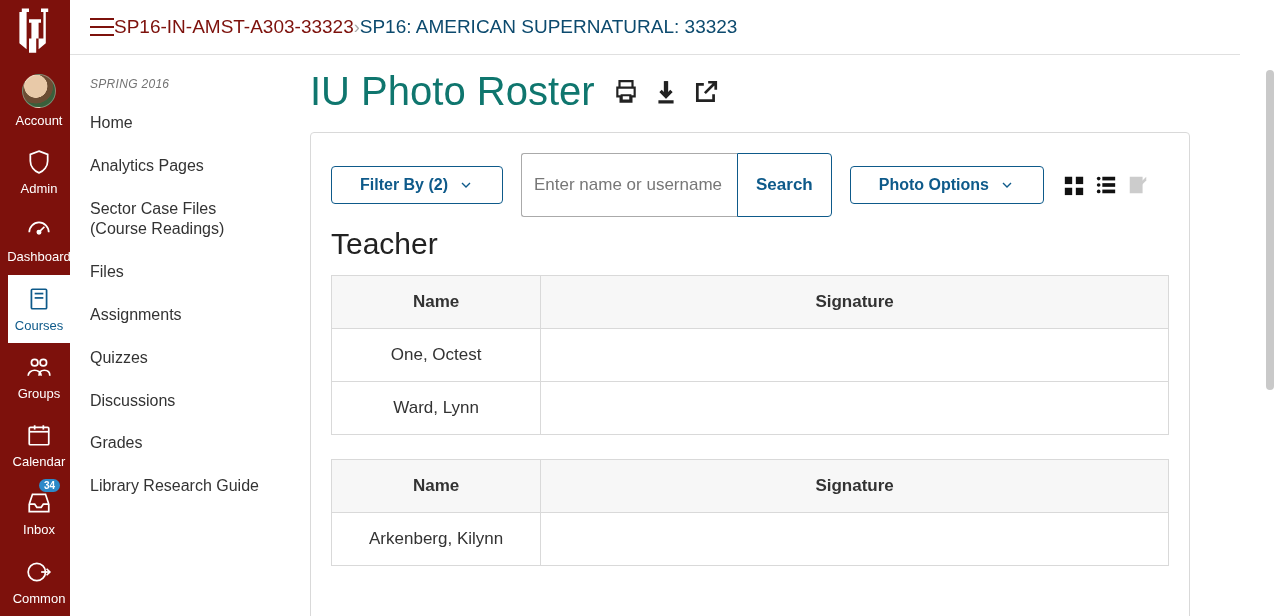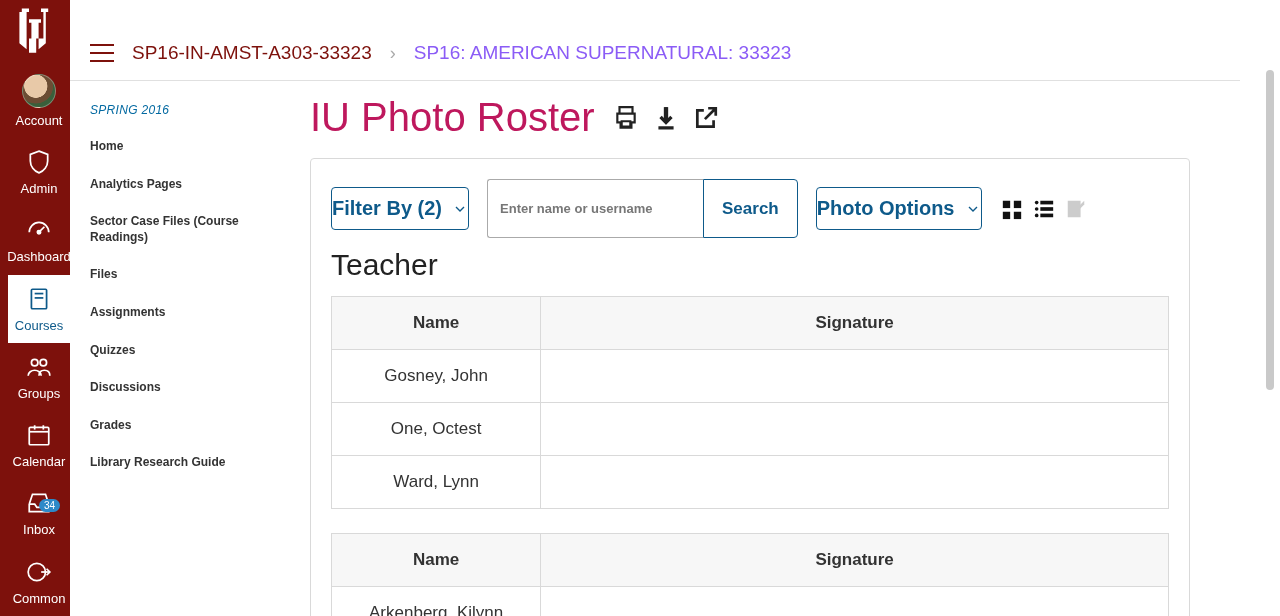--- a/index.html
+++ b/index.html
@@ -26,73 +26,73 @@
     position:relative; cursor:pointer; line-height:1.1;margin-left:8px;
   }
   .nav-item.active { background:#fff; color: var(--iu-link); }
   .nav-icon { width:28px; height:28px; display:flex; align-items:center; justify-content:center; }
   .nav-icon svg { width:26px; height:26px; stroke: currentColor; fill:none; stroke-width:1.6; }
   .avatar-circle {
     width:34px; height:34px; border-radius:50%; background: radial-gradient(circle at 40% 35%, #e8c9a8 0 40%, #6b4d34 42% 60%, #3a5f3a 62% 100%);
     border:1px solid rgba(255,255,255,.3);
   }
   .badge {
-    position:absolute; top:20px; right:10px; background:#2D89C8; color:#fff;
-    font-size:10px; padding:1px 5px; border-radius:9px; font-weight:400;
+    position:absolute; top:0; right:10px; background:#2D89C8; color:#fff;
+    font-size:10px; padding:1px 5px; border-radius:9px; font-weight:700;
   }
 
   
   .main-wrap { margin-left:70px; height:100vh; overflow:auto; }
   .content-scroll { padding-right:40px; }
 
   
   .topbar {
-    display:flex; align-items:center; gap:18px; padding:16px 24px 16px 20px;
-    border-bottom:1px solid #e0e0e0; margin-left:0; margin-right:0;margin-top:26px;
+    display:flex; align-items:center; padding:16px 24px 16px 20px;
+    border-bottom:1px solid #e0e0e0; margin-left:0; margin-right:0;
   }
   .hamburger { width:24px; height:18px; display:flex; flex-direction:column; justify-content:space-between; cursor:pointer; }
   .hamburger span { height:2px; background:var(--iu-crimson); width:100%; }
   .crumb { font-size:19px; color:var(--iu-crimson); font-weight:400; }
-  .crumb.muted { color:#8b5cf6; font-weight:400; }
+  .crumb.muted { color:#0c4a6e; font-weight:400; }
   .crumb-sep { color:#aaa; font-size:18px; }
 
   
   .columns { display:flex; }
   .course-nav {
     width: 210px; min-width:210px; padding:22px 0 40px 20px;
   }
-  .course-nav .term { font-size:12px; color:#0369a1; font-style:italic; letter-spacing:.3px; margin-bottom:14px; }
+  .course-nav .term { font-size:12px; color:#737373; font-style:italic; letter-spacing:.3px; margin-bottom:14px; }
   .course-nav a.navlink {
-    display:block; padding:8px 10px 8px 0; color:#333; text-decoration:none; font-size:12px;
-    line-height:1.3; margin-bottom:6px;font-weight:bold;
+    display:block; padding:8px 10px 8px 0; color:#333; text-decoration:none; font-size:16px;
+    line-height:1.3; margin-bottom:6px;
   }
 
   .page-body { flex:1; padding:14px 0 40px 30px; }
   .page-title-row { display:flex; align-items:center; gap:18px; margin-bottom:18px; }
-  .page-title { font-size:40px; font-weight:400; color:#be185d; }
+  .page-title { font-size:40px; font-weight:400; color:#0f766e; }
   .title-icons { display:flex; gap:14px; align-items:center; }
   .ticon { width:26px; height:26px; cursor:pointer; }
   .ticon svg { width:100%; height:100%; fill:#222; }
 
   
   .panel {
     border:1px solid var(--border-light); border-radius:4px; padding:20px 20px 30px 20px;
     max-width: 880px;
   }
   .toolbar-row { display:flex; align-items:center; gap:18px; margin-bottom:10px; flex-wrap:nowrap; }
   .btn-outline {
     border:1.5px solid var(--iu-link); color:var(--iu-link); background:#fff;
-    padding:9px 0; font-size:20px; font-weight:600; border-radius:4px;
+    padding:9px 28px; font-size:16px; font-weight:600; border-radius:4px;
     display:inline-flex; align-items:center; gap:10px; cursor:pointer;
   }
   .btn-outline svg { width:16px; height:16px; stroke:var(--iu-link); fill:none; stroke-width:2; }
   .search-group { display:flex; }
   .search-input {
-    border:1px solid #aaa; border-right:none; padding:21px 12px; font-size:13px;
-    width:216px; border-radius:3px 0 0 3px; color:#666;font-weight:bold;
+    border:1px solid #aaa; border-right:none; padding:21px 12px; font-size:17px;
+    width:216px; border-radius:3px 0 0 3px; color:#666;
   }
   .search-input::placeholder { color:#777; }
   .search-btn {
     border:1.5px solid var(--iu-link); color:var(--iu-link); background:#fff;
     padding:2px 18px; font-size:17px; font-weight:600; border-radius:0 4px 4px 0; cursor:pointer;
   }
   .view-toggles { display:flex; gap:8px; align-items:center; }
   .vt { width:24px; height:22px; cursor:pointer; }
   .vt svg { width:100%; height:100%; }
   .vt.dim svg * { fill:#ccc; }
@@ -307,24 +307,20 @@
         <h2 class="section-h">Teacher</h2>
         <table class="roster">
           <thead>
                 <tr>
             <th style="width:25%">Name</th>
             <th>Signature</th>
           </tr>
               </thead>
           <tbody>
             <tr>
-              <td>Gosney, John</td>
-              <td></td>
-            </tr>
-            <tr>
               <td>One, Octest</td>
               <td></td>
             </tr>
             <tr>
               <td>Ward, Lynn</td>
               <td></td>
             </tr>
           </tbody>
         </table>
 

